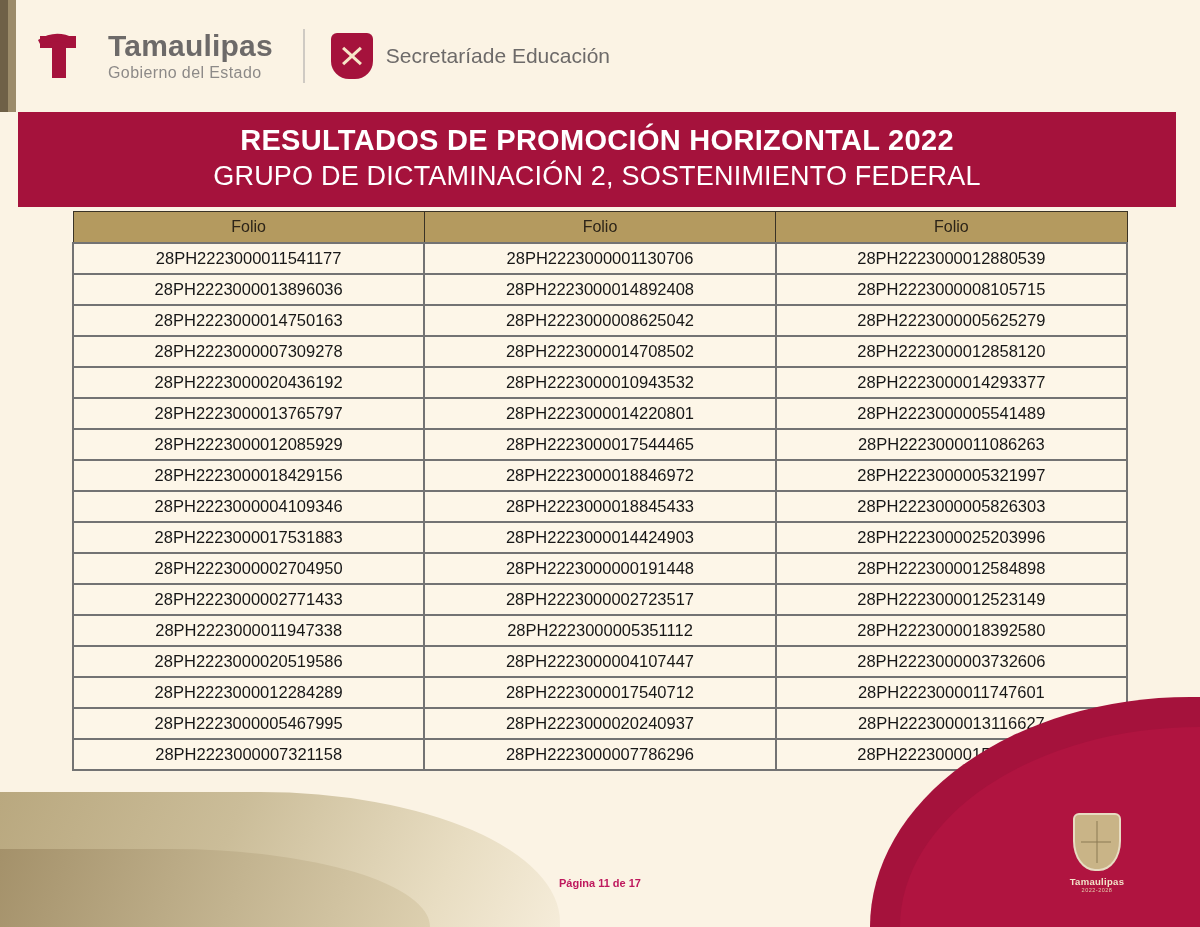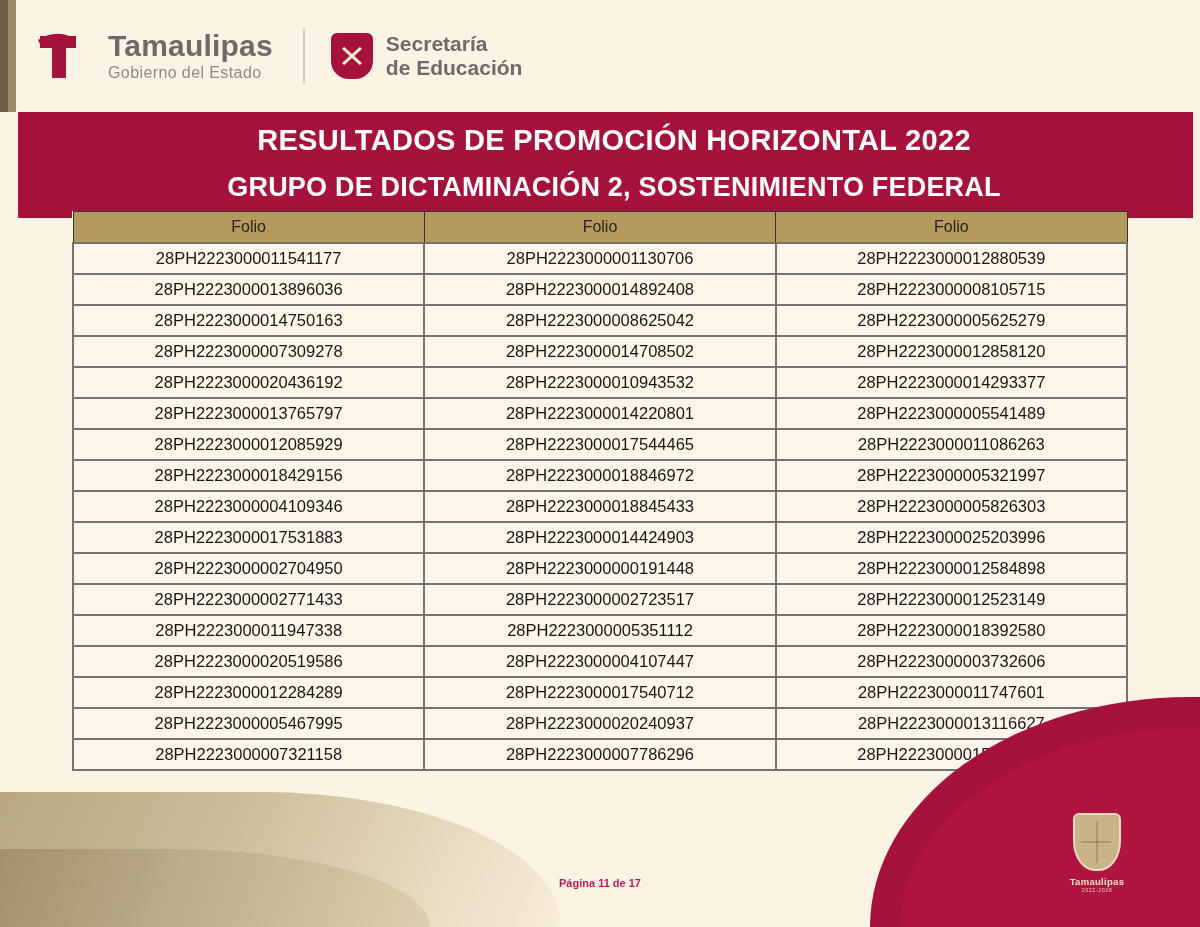--- a/index.html
+++ b/index.html
@@ -114,49 +114,48 @@
     position: absolute;
     left: 50%; top: 50%;
     width: 24px; height: 3px;
     background: #f7e7c8;
     transform-origin: center;
   }
   .sec-badge:before { transform: translate(-50%,-50%) rotate(42deg); }
   .sec-badge:after  { transform: translate(-50%,-50%) rotate(-42deg); }
   .sec-text {
     display: flex;
-    flex-direction: column;
+    flex-direction: row;
     line-height: 1.12;
     font-size: 21px;
     color: #6d6a69;
-    font-weight: bold;
   }
 
   
   .title-band {
     position: absolute;
     left: 18px; top: 112px;
     width: 1158px;
-    padding: 12px 0 14px 17px;
+    padding: 12px 0 14px 0;
     background: #a5123c;
     color: #ffffff;
     text-align: center;
   }
   .title-main {
     font-size: 29px;
     font-weight: bold;
     letter-spacing: 0.3px;
     line-height: 1.15;
   }
   .title-sub {
     font-size: 27px;
-    font-weight: bold;
+    font-weight: normal;
     letter-spacing: 0.2px;
     line-height: 1.2;
-    margin-top: 14px;
+    margin-top: 3px;
   }
 
   
   .table-wrap {
     position: absolute;
     left: 72px; top: 211px;
     width: 1056px;
   }
   table.folios {
     border-collapse: collapse;

